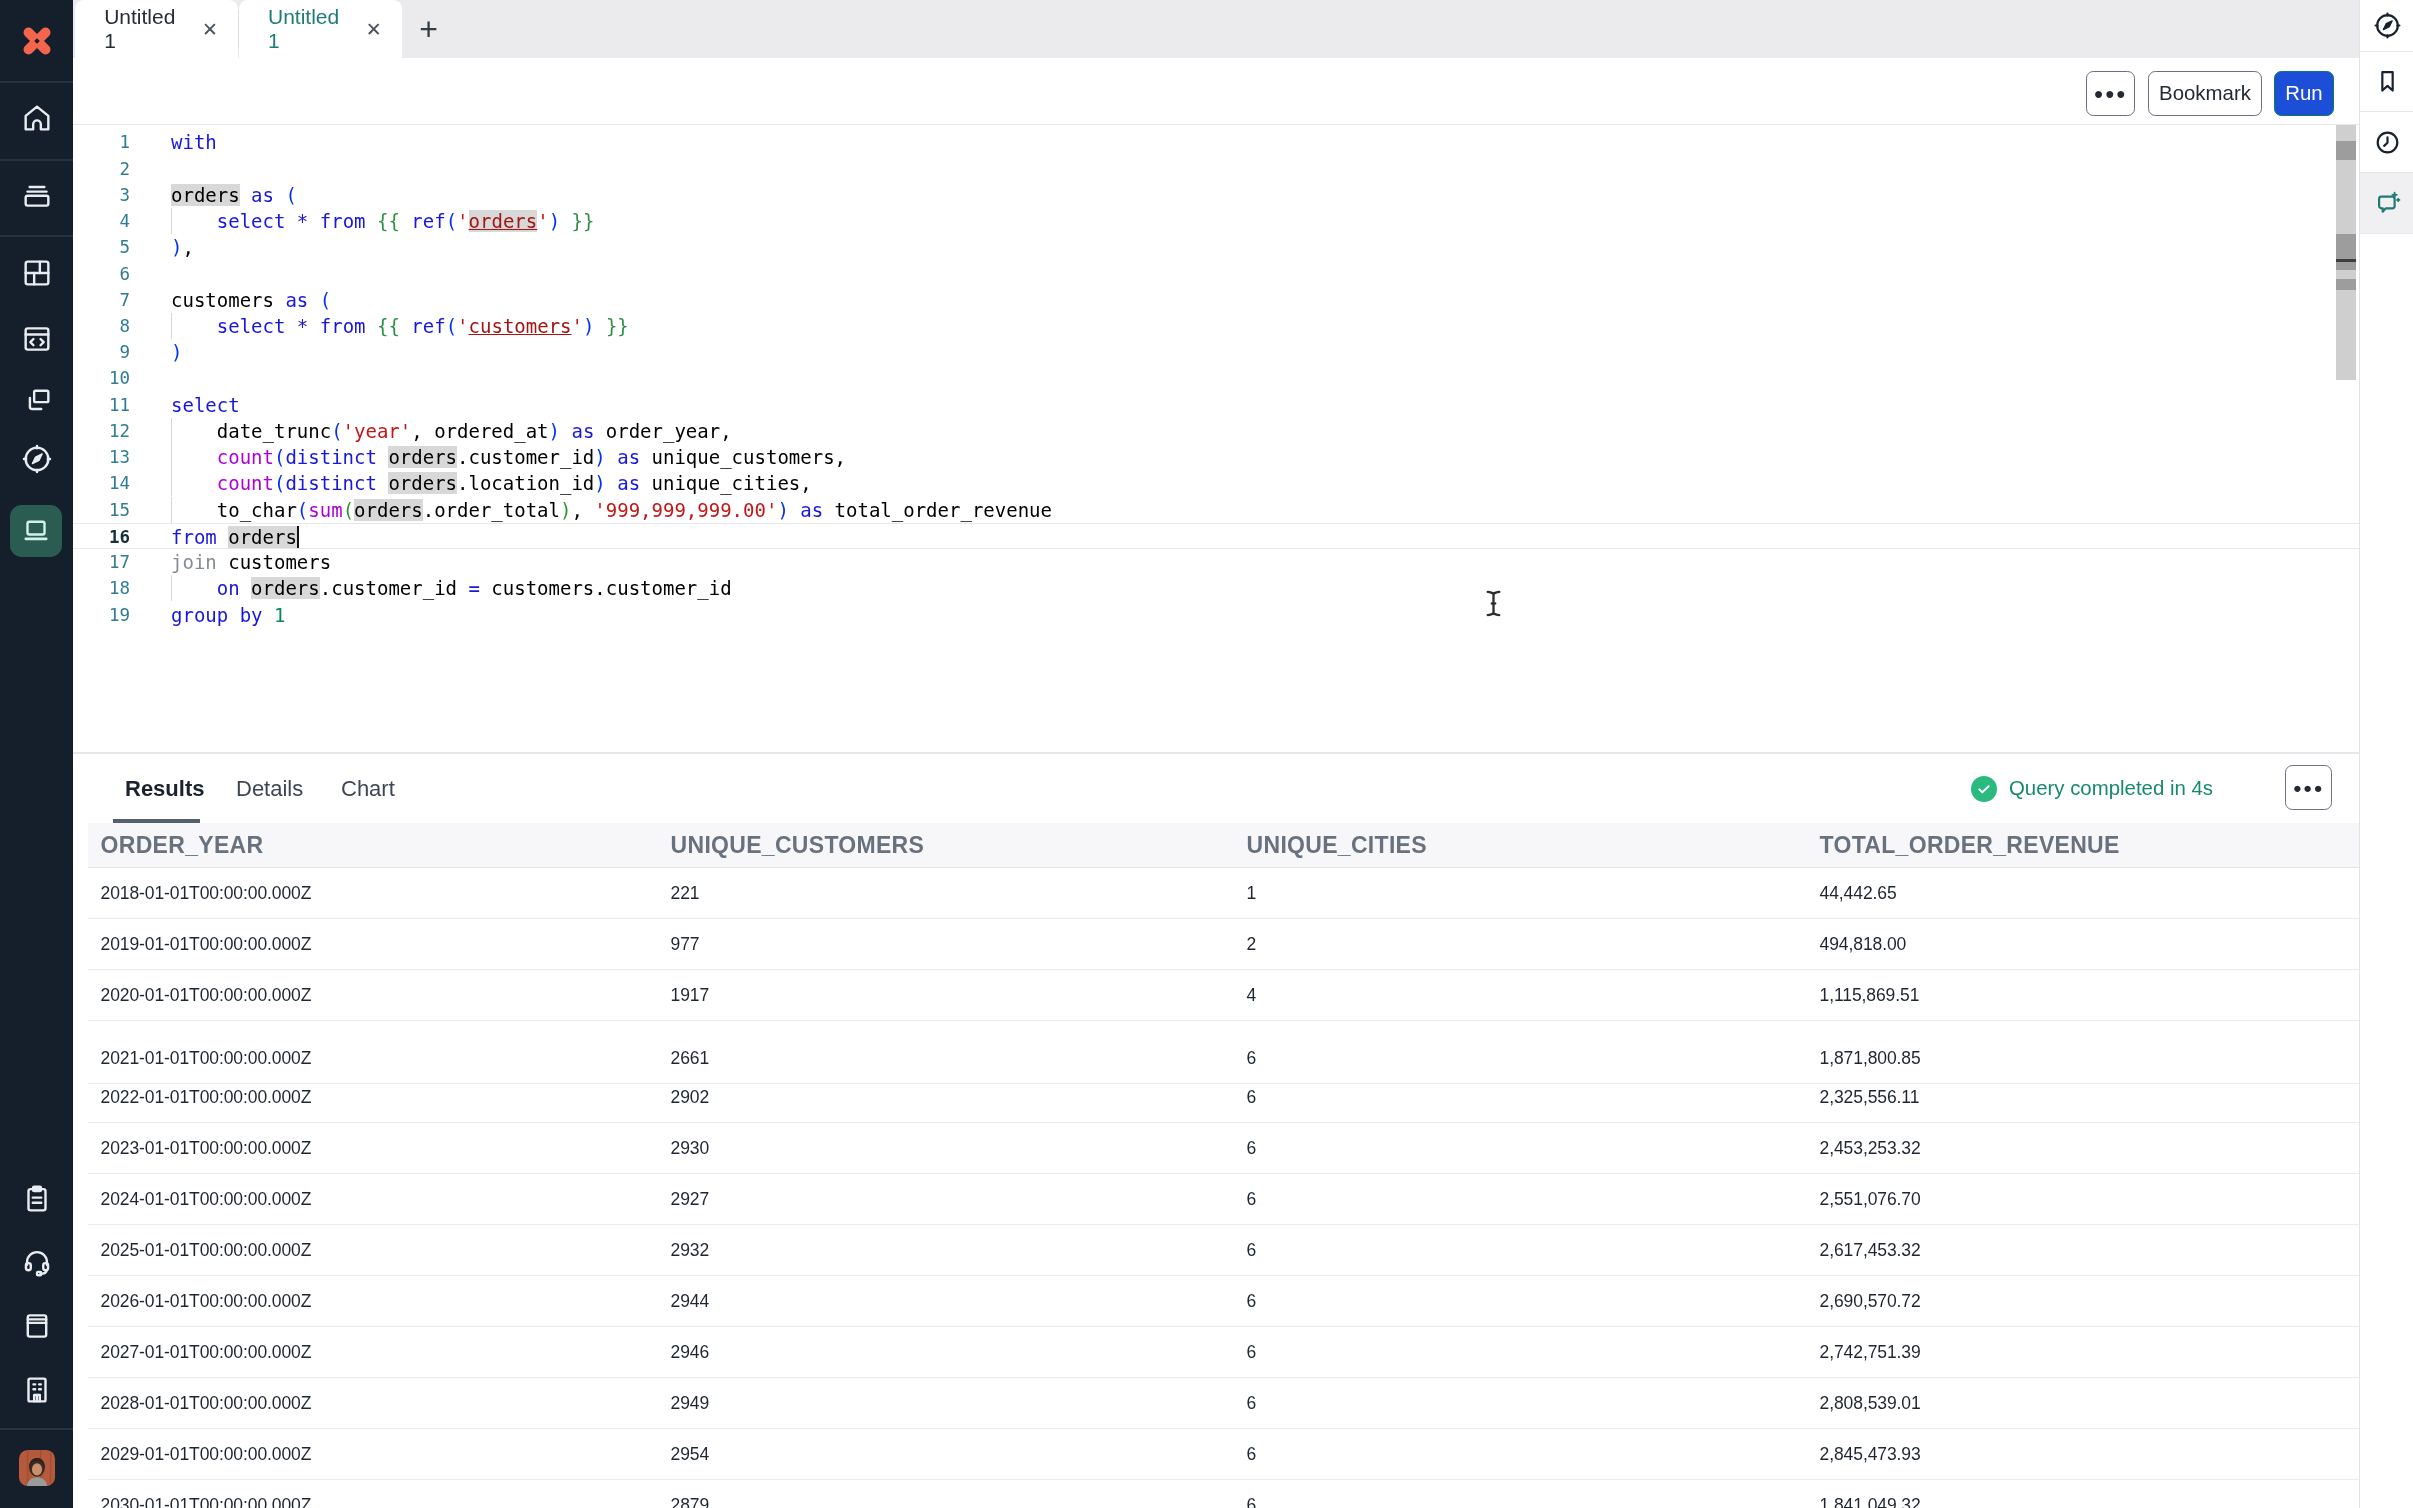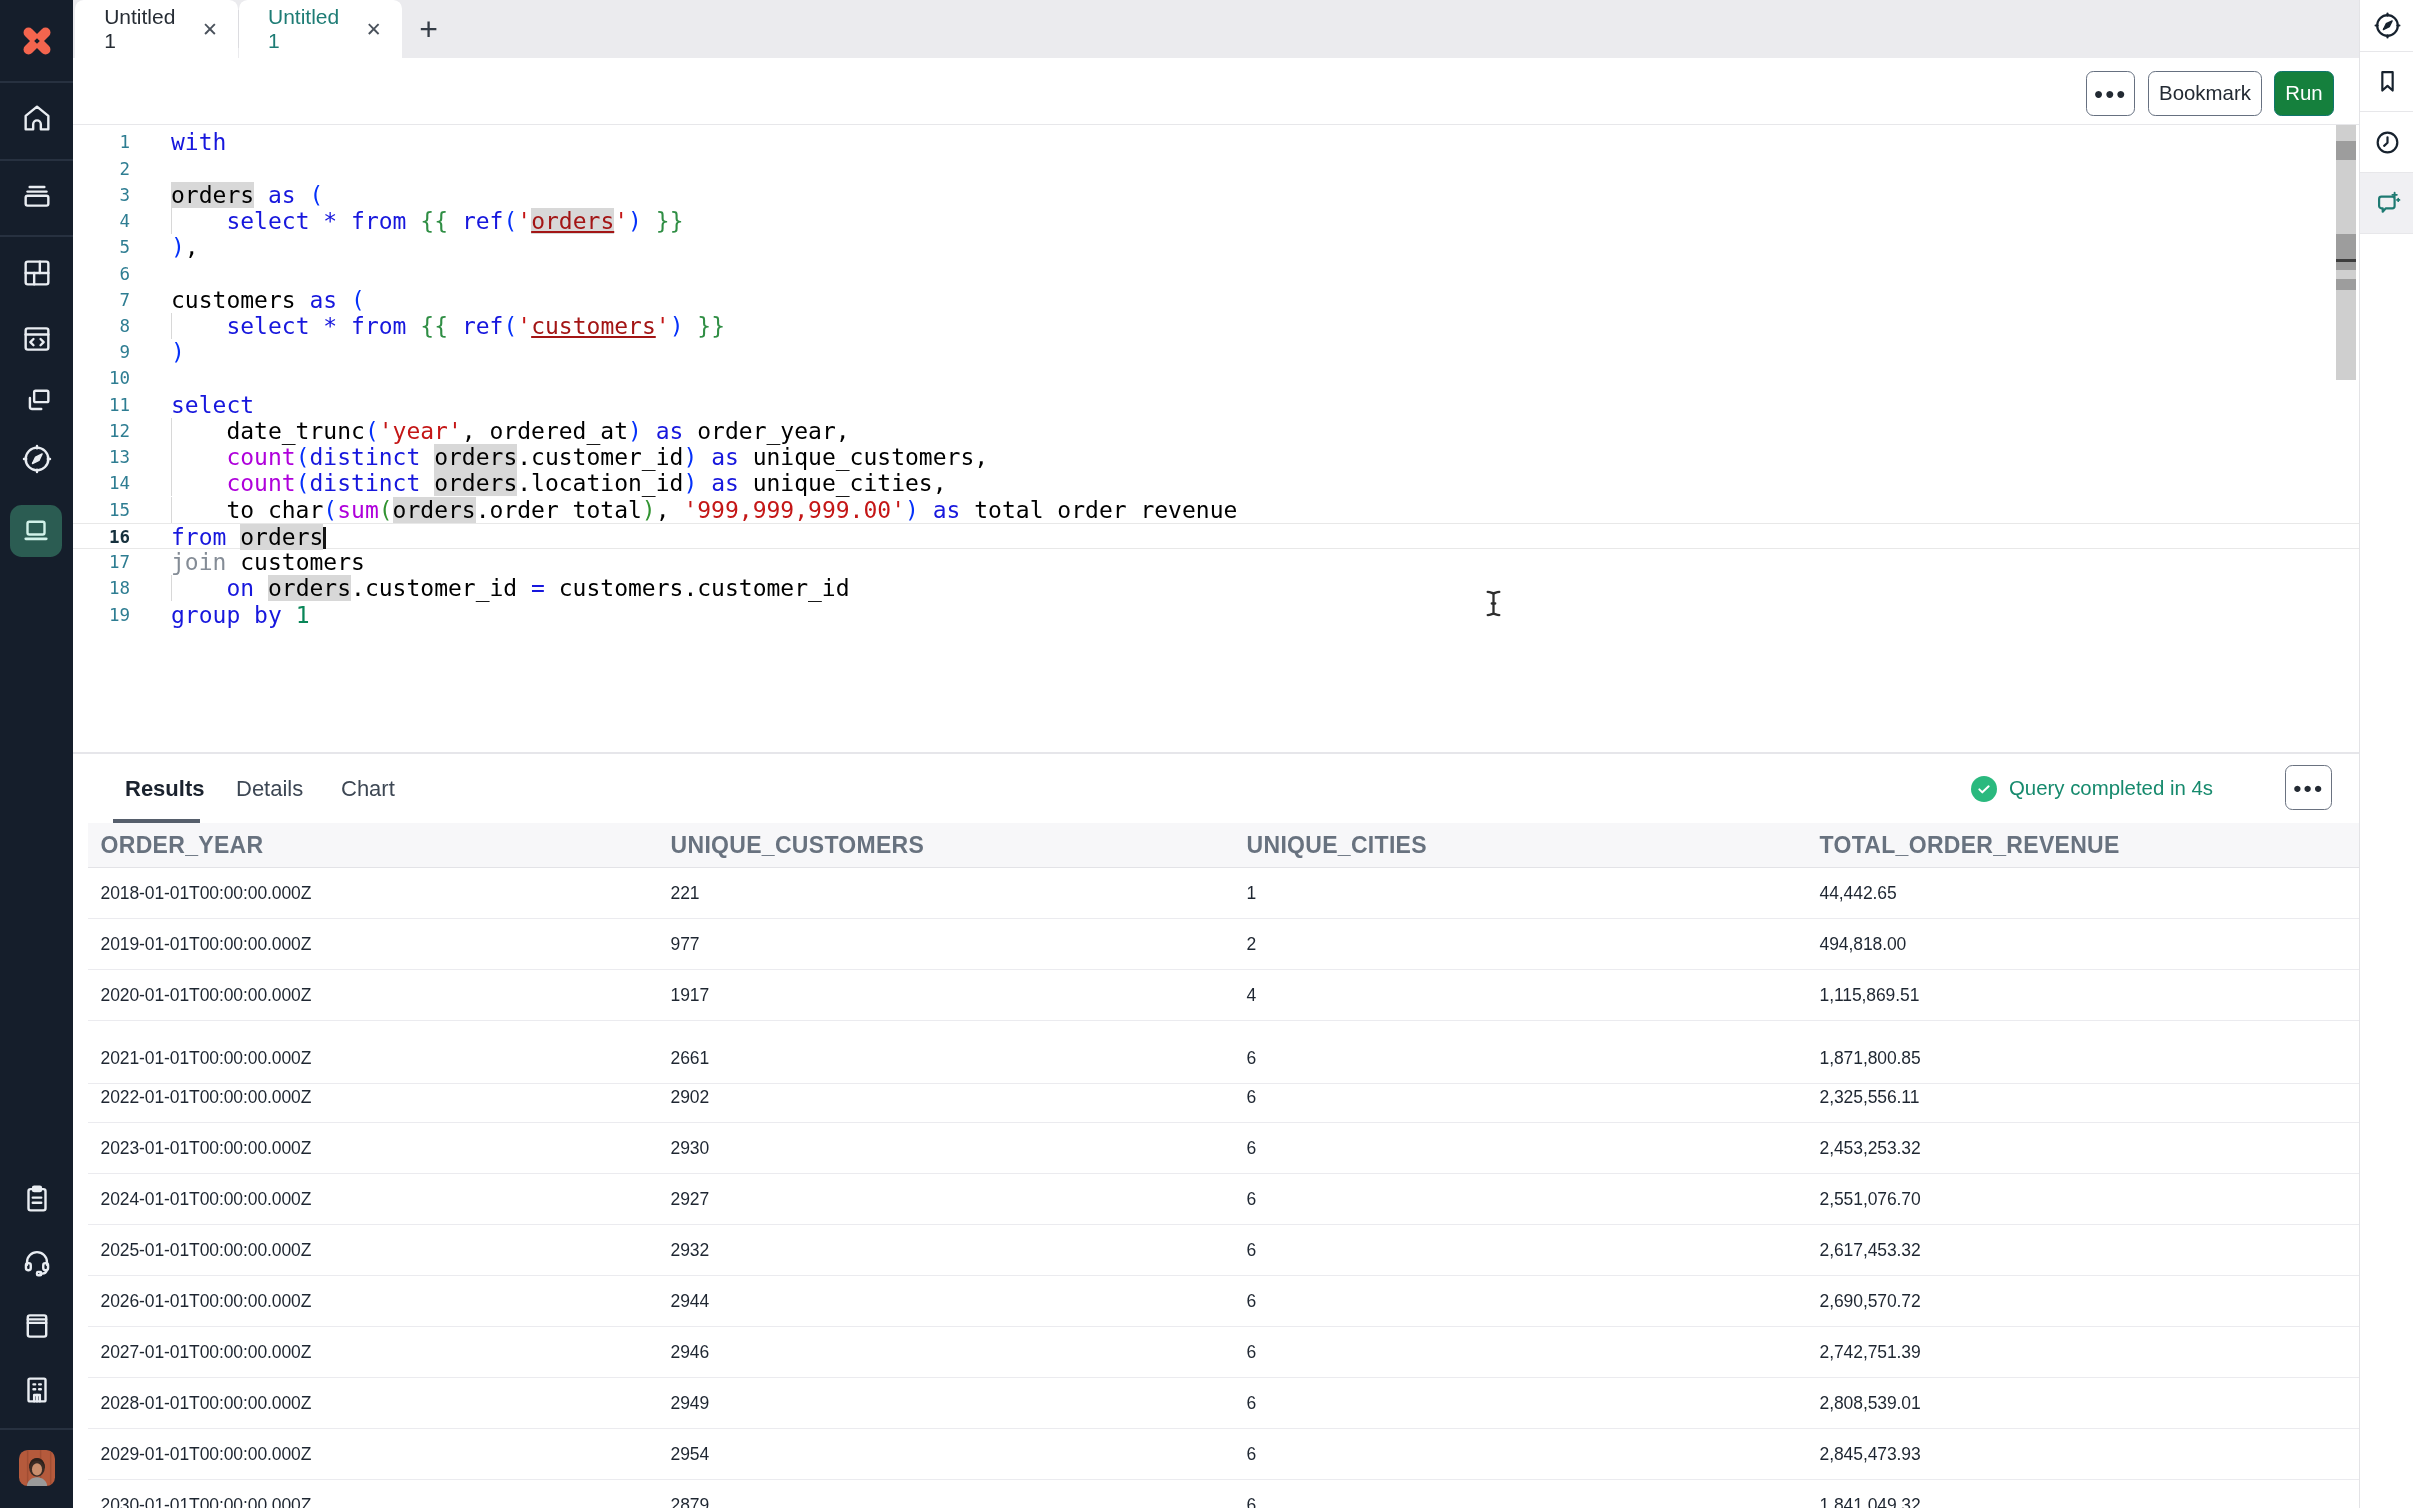--- a/index.html
+++ b/index.html
@@ -23,28 +23,28 @@
   .doc-tab.teal .t-label { color:#1e7c75; }
   .tab-close { font-size:19px; color:#4a525c; line-height:1; cursor:pointer; }
   .tab-divider { position:absolute; top:10.2px; height:38px; width:0.7px; background:#dcdce0; }
   #new-tab { position:absolute; top:11.7px; width:35px; height:35px; display:flex; align-items:center; justify-content:center; font-size:32px; font-weight:300; color:#343c46; cursor:pointer; }
 
   
   #toolbar { position:absolute; left:73px; top:58px; width:2286px; height:67px; background:#fff; border-bottom:1.5px solid #e7e7ea; }
   .tb-btn { position:absolute; top:13px; height:45px; border:1.5px solid #667080; border-radius:7.3px; background:#fff; display:flex; align-items:center; justify-content:center; font-size:20.4px; color:#232a33; cursor:pointer; }
   #btn-more     { left:2013px; width:49px; letter-spacing:1.5px; font-size:16px; font-weight:700; }
   #btn-bookmark { left:2075px; width:114px; }
-  #btn-run      { left:2201px; width:60px; background:#15803d; border-color:#0e756c; color:#fff; font-weight:500; }
+  #btn-run      { left:2201px; width:60px; background:#1d4ed8; border-color:#0e756c; color:#fff; font-weight:500; }
 
   
   #editor { position:absolute; left:73px; top:125px; width:2286px; height:628px; background:#fff; }
   .code-line { position:absolute; left:0; width:100%; height:26px; }
   .ln { position:absolute; left:0; width:57px; text-align:right; font-family:"DejaVu Sans Mono", monospace; font-size:17.5px; line-height:26px; color:#2e7d92; }
   .code-line.active .ln { color:#15303d; font-weight:700; }
-  .code { position:absolute; left:98px; right:29px; font-family:"DejaVu Sans Mono", monospace; font-size:23px; line-height:26px; white-space:pre; color:#000; }
+  .code { position:absolute; left:98px; right:29px; font-family:"DejaVu Sans Mono", monospace; font-size:19px; line-height:26px; white-space:pre; color:#000; }
   .code-line.active { border-top:1.5px solid #e8e8e8; border-bottom:1.5px solid #e8e8e8; }
   .indent-guide { position:absolute; left:98px; top:0; height:26px; width:0.7px; background:#d8d8d8; }
   .tk-kw   { color:#1717dd; }
   .tk-fn   { color:#af00db; }
   .tk-str  { color:#c41616; }
   .tk-ref  { color:#a31515; text-decoration:underline; }
   .tk-refhl{ color:#a31515; text-decoration:underline; background:#d8d8d8; }
   .tk-jinja{ color:#2f8e44; }
   .tk-num  { color:#098658; }
   .tk-gray { color:#848c96; }

